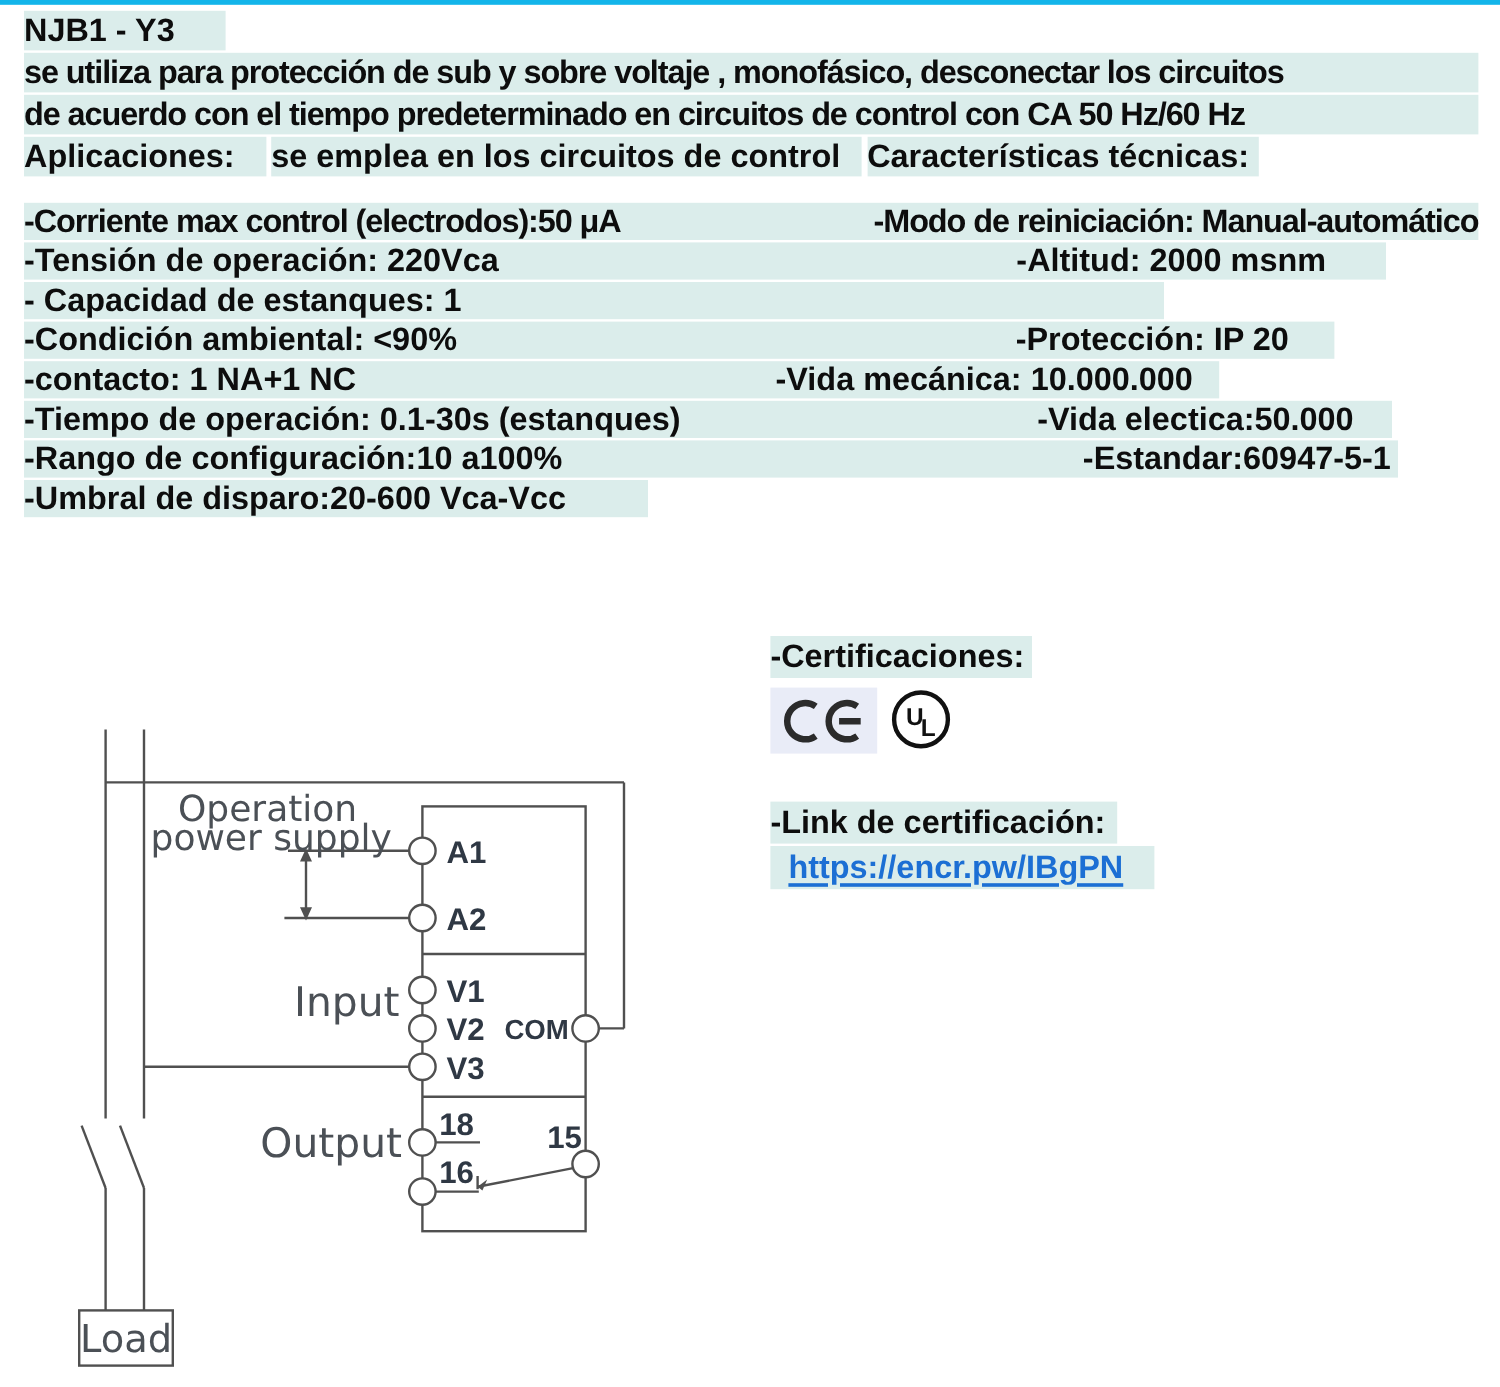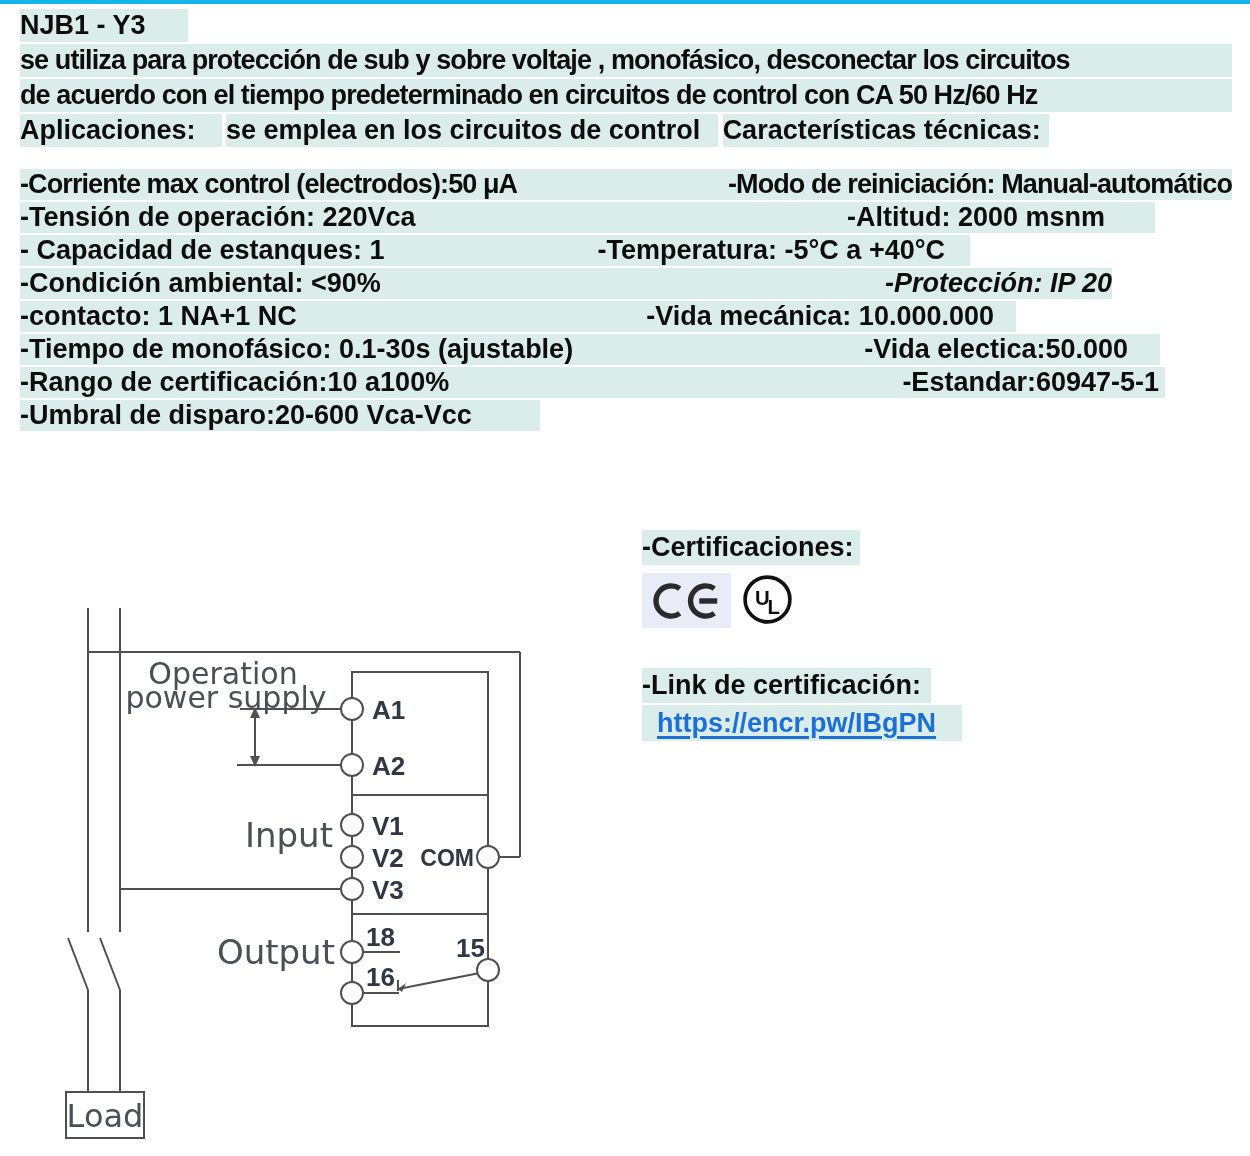--- a/index.html
+++ b/index.html
@@ -27,21 +27,21 @@
   .apps-text{padding-right:18px;}
   .tech-label{padding-right:8px;}
 
   .specs{margin-top:20px;}
   .spec-row{display:flex;background:var(--highlight);font-size:27px;line-height:31px;margin-bottom:2px;}
   .spec-row .l{white-space:nowrap;}
   .spec-row .r{margin-left:auto;white-space:nowrap;}
   .spec-row:nth-child(1){width:1212px;} .spec-row:nth-child(1) .r{padding-right:0;}
   .spec-row:nth-child(2){width:1135px;} .spec-row:nth-child(2) .r{padding-right:50px;}
   .spec-row:nth-child(3){width:950px;} .spec-row:nth-child(3) .r{padding-right:25px;}
-  .spec-row:nth-child(4){width:1092px;} .spec-row:nth-child(4) .r{font-style:italic;}
+  .spec-row:nth-child(4){width:1092px;} .spec-row:nth-child(4) .r{padding-right:38px;}
   .spec-row:nth-child(5){width:996px;} .spec-row:nth-child(5) .r{padding-right:22px;}
   .spec-row:nth-child(6){width:1140px;} .spec-row:nth-child(6) .r{padding-right:32px;}
   .spec-row:nth-child(7){width:1145px;} .spec-row:nth-child(7) .r{padding-right:6px;}
   .spec-row:nth-child(8){width:520px;}  .spec-row:nth-child(8) .r{display:none;}
 
   .diag-heading{margin-top:26px;font-size:27px;line-height:33px;display:inline-block;
     padding-left:8px;padding-right:12px;white-space:nowrap;}
 
   .diagram-svg{position:absolute;left:40px;top:592px;}
 
@@ -75,36 +75,35 @@
     <div class="spec-row">
       <span class="l condensed">-Corriente max control (electrodos):50 μA</span>
       <span class="r condensed">-Modo de reiniciación: Manual-automático</span>
     </div>
     <div class="spec-row">
       <span class="l">-Tensión de operación: 220Vca</span>
       <span class="r">-Altitud: 2000 msnm</span>
     </div>
     <div class="spec-row">
       <span class="l">- Capacidad de estanques: 1</span>
-      <span class="r">-Temperatura: -5°C a +40°C</span>
     </div>
     <div class="spec-row">
       <span class="l">-Condición ambiental: &lt;90%</span>
       <span class="r">-Protección: IP 20</span>
     </div>
     <div class="spec-row">
       <span class="l">-contacto: 1 NA+1 NC</span>
       <span class="r">-Vida mecánica: 10.000.000</span>
     </div>
     <div class="spec-row">
-      <span class="l">-Tiempo de monofásico: 0.1-30s (ajustable)</span>
+      <span class="l">-Tiempo de operación: 0.1-30s (estanques)</span>
       <span class="r">-Vida electica:50.000</span>
     </div>
     <div class="spec-row">
-      <span class="l">-Rango de certificación:10 a100%</span>
+      <span class="l">-Rango de configuración:10 a100%</span>
       <span class="r">-Estandar:60947-5-1</span>
     </div>
     <div class="spec-row">
       <span class="l">-Umbral de disparo:20-600 Vca-Vcc</span>
 
     </div>
   </div>
 
 </div>
 

